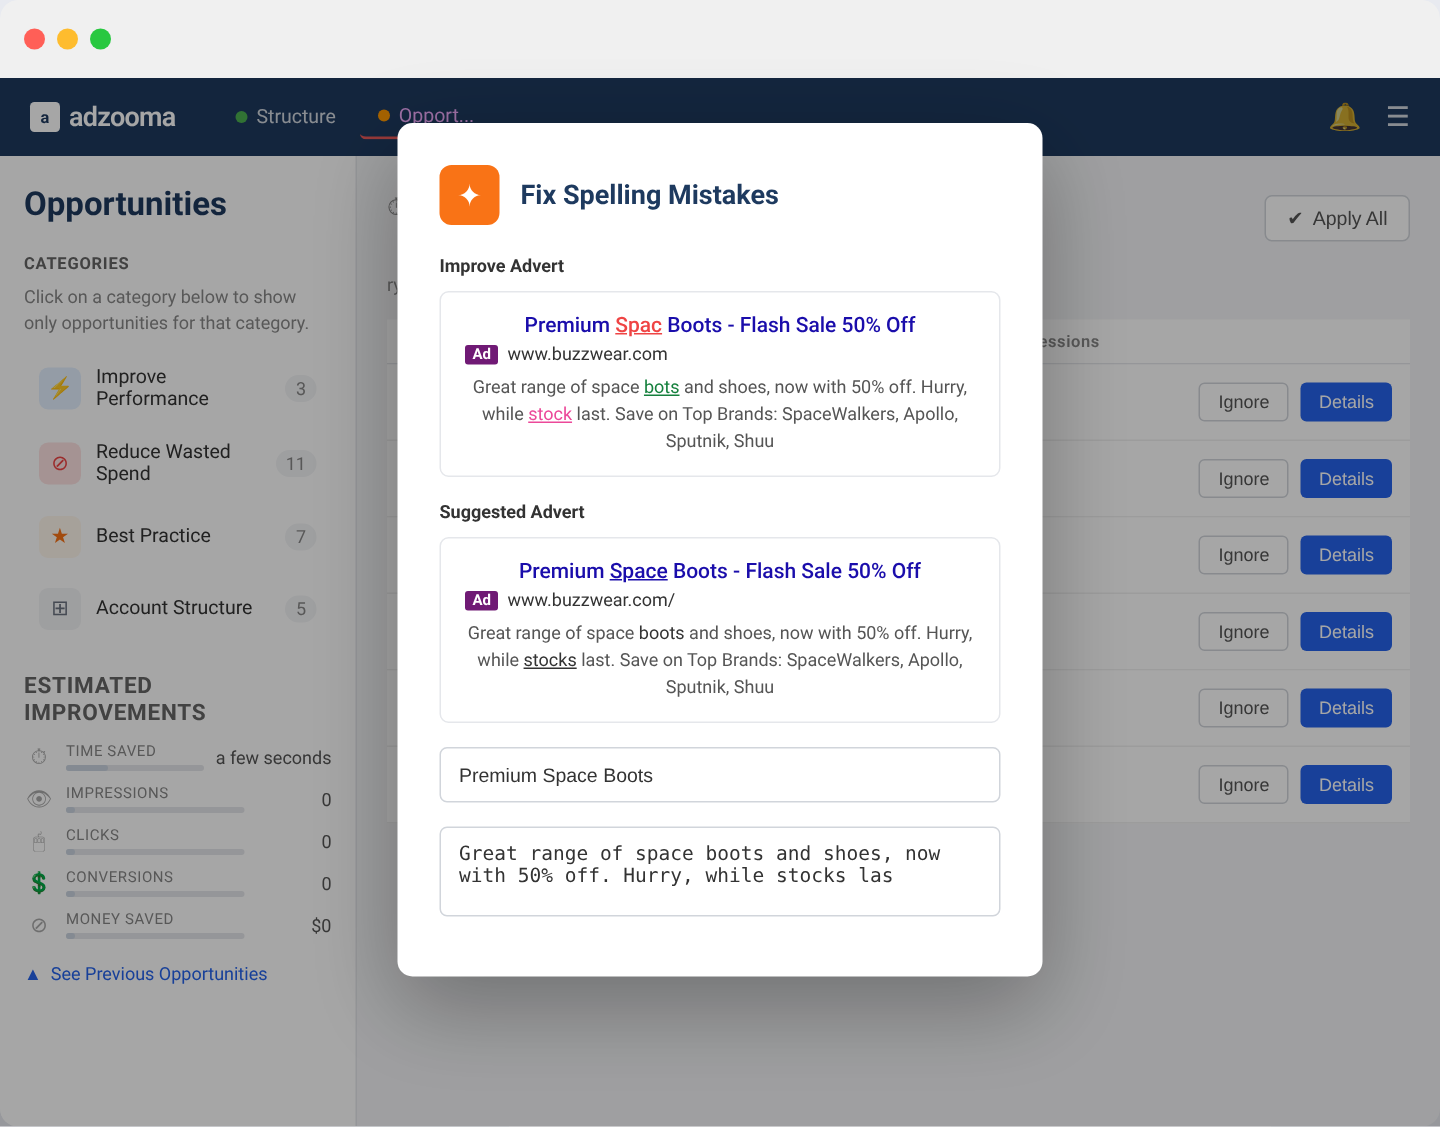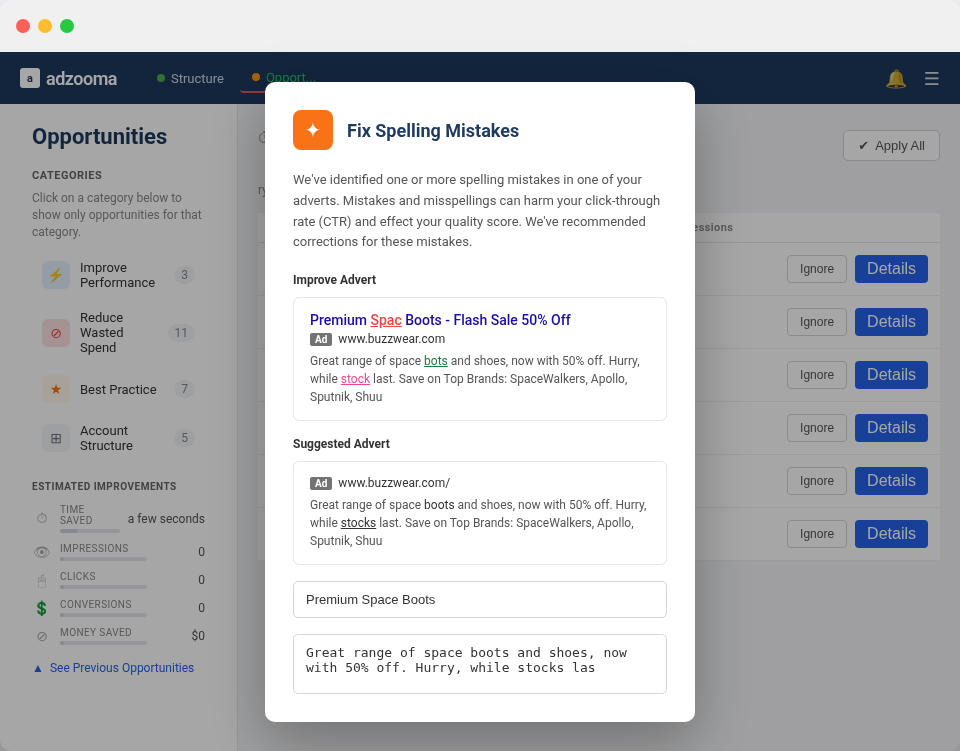--- a/index.html
+++ b/index.html
@@ -79,21 +79,21 @@
       display: flex;
       align-items: center;
       gap: 6px;
       color: rgba(255,255,255,0.8);
       font-size: 13px;
       padding: 6px 12px;
       border-radius: 4px;
       cursor: pointer;
     }
     .nav-item.active {
-      color: #22c55e;
+      color: #f0abfc;
       border-bottom: 2px solid #e85858;
       justify-content: space-between;
     }
     .nav-dot {
       width: 8px; height: 8px;
       border-radius: 50%;
       background: rgba(255,255,255,0.5);
     }
     .nav-dot.green { background: #4caf50; }
     .nav-dot.orange { background: #ff9800; }
@@ -108,21 +108,21 @@
     .main-content {
       display: flex;
       flex: 1;
       overflow: hidden;
     }
 
     
     .sidebar {
       width: 238px;
       background: white;
-      padding: 20px 32px;
+      padding: 20px 16px;
       overflow-y: auto;
       flex-shrink: 0;
       border-right: 1px solid #e5e7eb;
     }
     .page-title {
       font-size: 22px;
       font-weight: 700;
       color: #1e3a5f;
       margin-bottom: 20px;
     }
@@ -166,21 +166,21 @@
     .cat-count {
       font-size: 12px;
       color: #888;
       background: #f3f4f6;
       padding: 2px 7px;
       border-radius: 10px;
     }
 
     .est-section { margin-top: 20px; }
     .est-title {
-      font-size: 10px;
+      font-size: 15px;
       font-weight: 700;
       color: #666;
       letter-spacing: 0.5px;
       margin-bottom: 12px;
     }
     .est-item {
       display: flex;
       align-items: center;
       gap: 8px;
       margin-bottom: 10px;
@@ -300,21 +300,21 @@
       border-radius: 4px;
       font-size: 12px;
       color: #555;
       cursor: pointer;
     }
     .details-btn {
       background: #2563eb;
       border: none;
       padding: 5px 12px;
       border-radius: 4px;
-      font-size: 16px;
+      font-size: 12px;
       color: white;
       cursor: pointer;
     }
 
     
     .modal-overlay {
       position: fixed;
       top: 52px;
       left: 0;
       right: 0;
@@ -368,36 +368,37 @@
       font-size: 12px;
       font-weight: 700;
       color: #333;
       margin-bottom: 10px;
     }
     .ad-preview {
       border: 1px solid #e5e7eb;
       border-radius: 6px;
       padding: 14px 16px;
       margin-bottom: 16px;
+      text-align: center;
     }
     .ad-headline {
       font-size: 14px;
       color: #1a0dab;
       font-weight: 500;
       margin-bottom: 4px;
     }
     .ad-headline .error { color: #ef4444; text-decoration: underline; text-decoration-color: #ef4444; }
     .ad-url-line {
       display: flex;
       align-items: center;
       gap: 6px;
       margin-bottom: 6px;
     }
     .ad-badge {
-      background: #737373;
+      background: #701a75;
       color: white;
       font-size: 10px;
       font-weight: 700;
       padding: 1px 5px;
       border-radius: 2px;
     }
     .ad-url { font-size: 12px; color: #333; }
     .ad-desc { font-size: 12px; color: #555; line-height: 1.5; }
 
     .headline-fields {
@@ -653,38 +654,40 @@
   </div>
 </div>
 
 <div class="modal-overlay">
   <div class="modal">
     <div class="modal-header">
       <div class="modal-icon">✦</div>
       <h2 class="modal-title">Fix Spelling Mistakes</h2>
     </div>
 
-    <p class="modal-desc">We've identified one or more spelling mistakes in one of your adverts. Mistakes and misspellings can harm your click-through rate (CTR) and effect your quality score. We've recommended corrections for these mistakes.</p>
 
     <div class="modal-section-title">Improve Advert</div>
     <div class="ad-preview">
       <div class="ad-headline">
         <span>Premium </span><span class="error">Spac</span><span> Boots - Flash Sale 50% Off</span>
       </div>
       <div class="ad-url-line">
         <span class="ad-badge">Ad</span>
         <span class="ad-url">www.buzzwear.com</span>
       </div>
       <div class="ad-desc">
         <span>Great range of space </span><span class="error-url" style="color:#15803d;text-decoration:underline;">bots</span><span> and shoes, now with 50% off. Hurry, while </span><span class="error-url" style="color:#ec4899;text-decoration:underline;">stock</span><span> last. Save on Top Brands: SpaceWalkers, Apollo, Sputnik, Shuu</span>
       </div>
     </div>
 
     <div class="modal-section-title">Suggested Advert</div>
     <div class="ad-preview">
+      <div class="ad-headline">
+        <span>Premium </span><span style="text-decoration:underline;color:#1a0dab;">Space</span><span> Boots - Flash Sale 50% Off</span>
+      </div>
       <div class="ad-url-line">
         <span class="ad-badge">Ad</span>
         <span class="ad-url">www.buzzwear.com/</span>
       </div>
       <div class="ad-desc">
         <span>Great range of space </span><span style="color:#333;">boots</span><span> and shoes, now with 50% off. Hurry, while </span><span style="text-decoration:underline;color:#333;">stocks</span><span> last. Save on Top Brands: SpaceWalkers, Apollo, Sputnik, Shuu</span>
       </div>
     </div>
 
     <div class="headline-fields">

